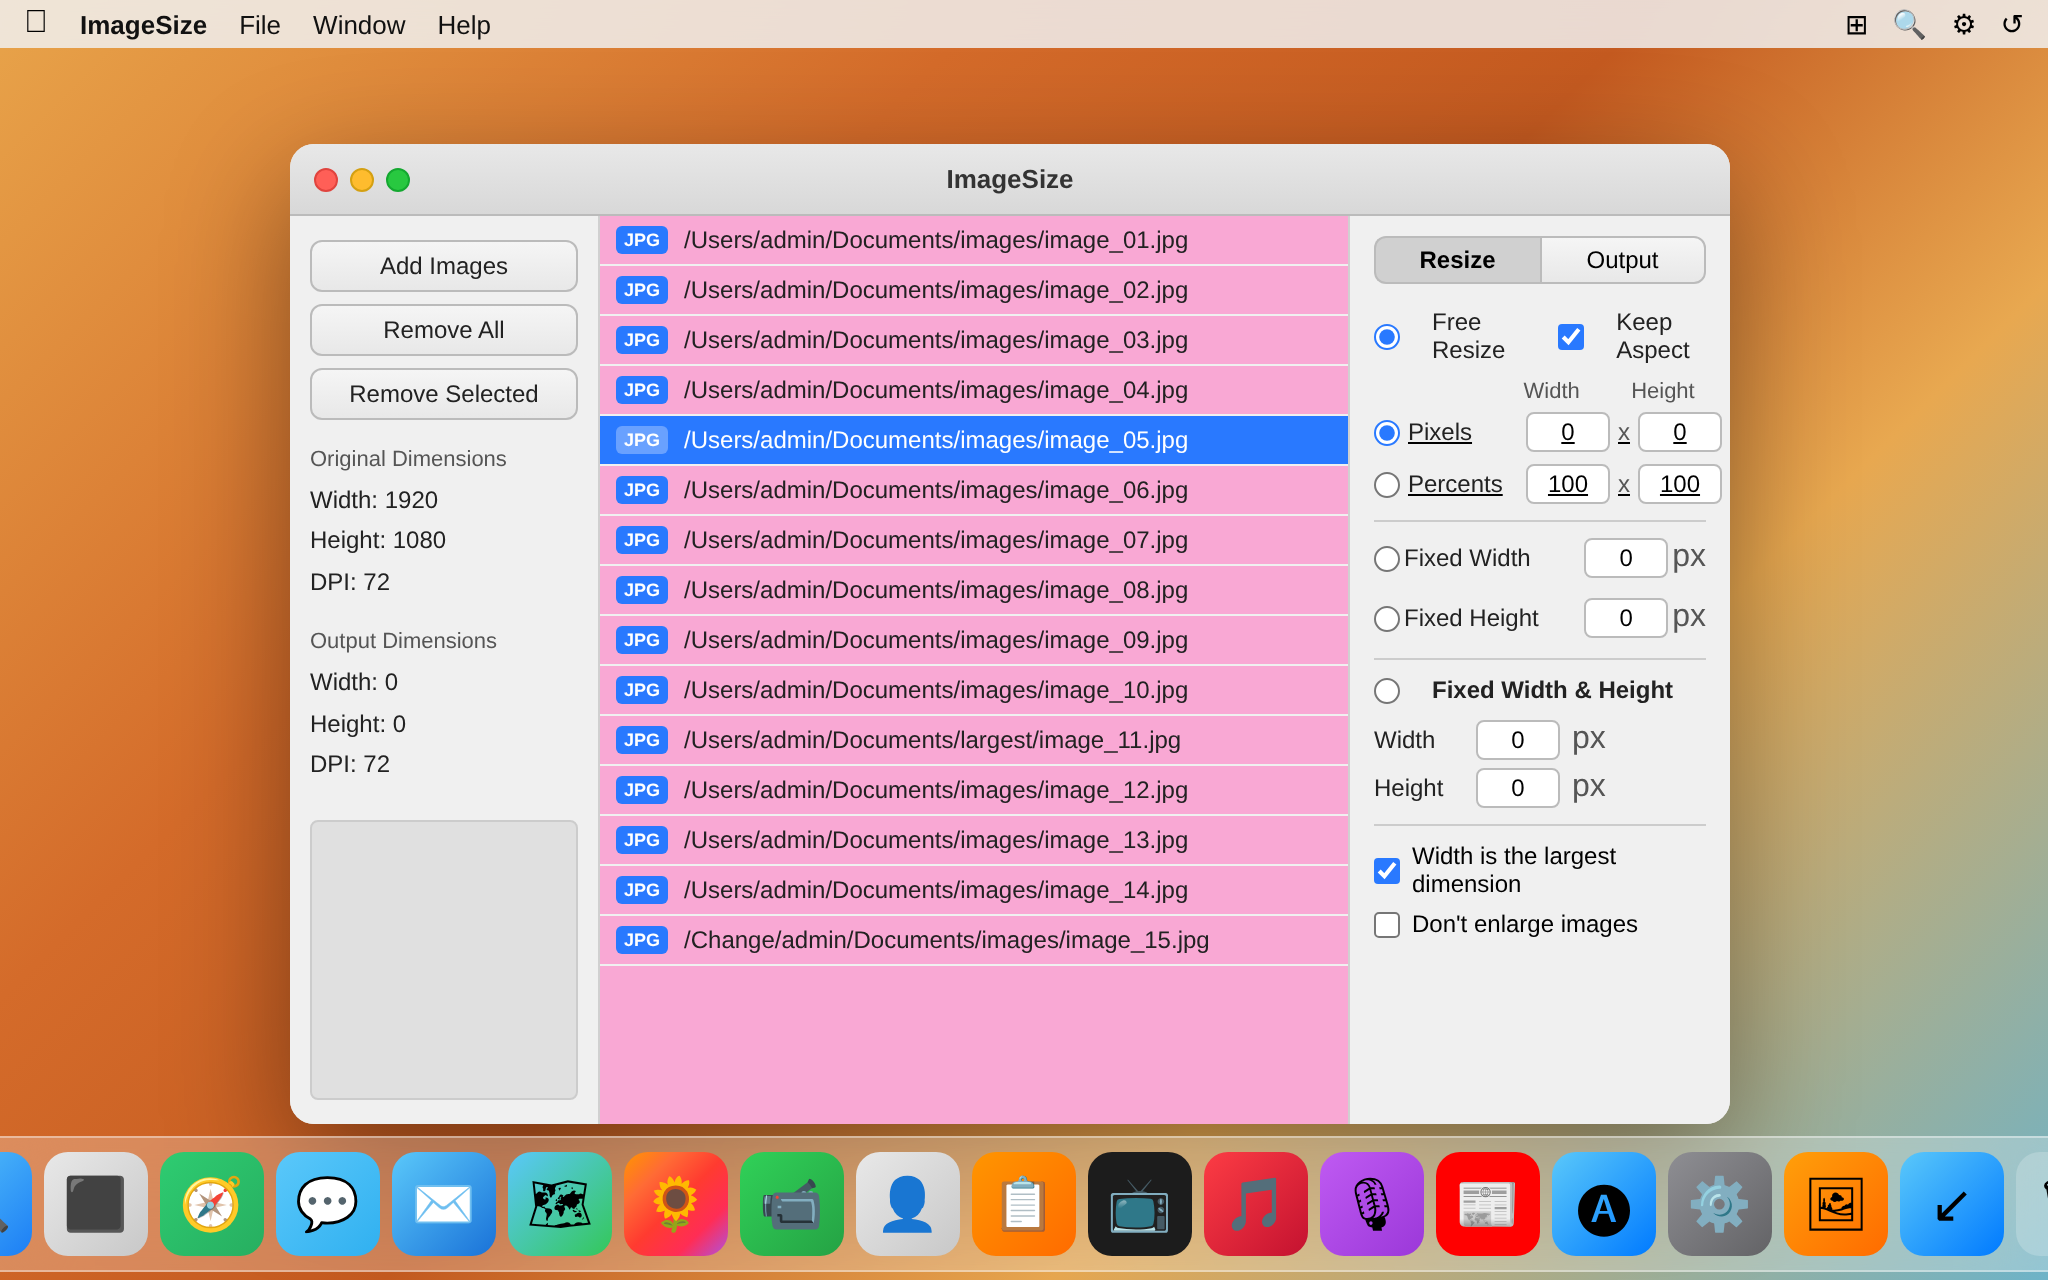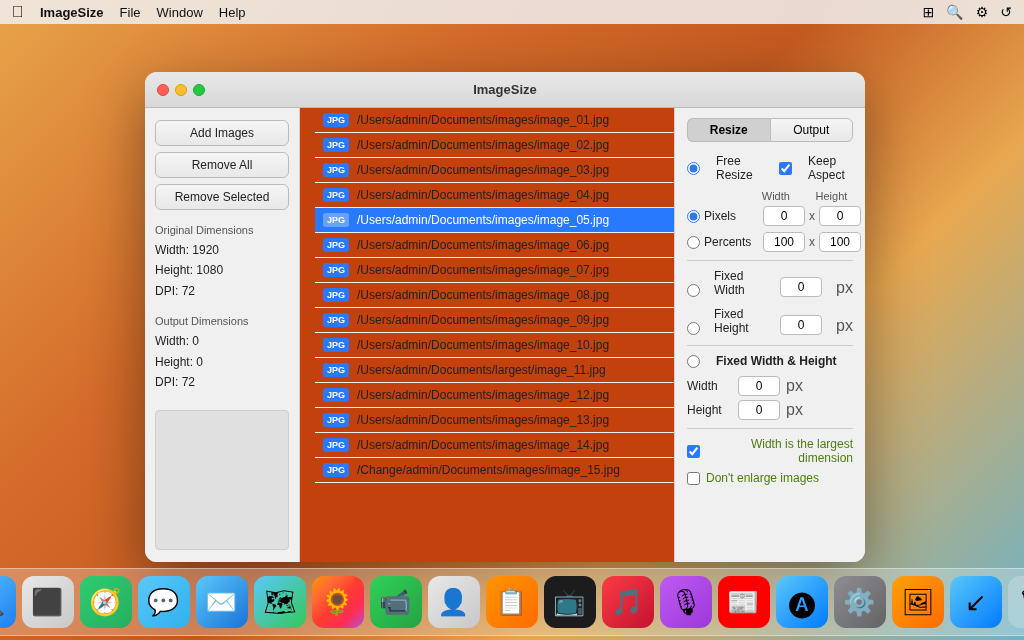--- a/index.html
+++ b/index.html
@@ -149,23 +149,22 @@
       flex: 1;
       background: #e0e0e0;
       border: 1px solid #ccc;
       border-radius: 4px;
     }
 
     
     .file-list-container {
       flex: 1;
       overflow-y: scroll;
-      background: #c2410c;
+      background: #f9a8d4;
       border-right: 1px solid #d0d0d0;
-      padding-left: 15px;
     }
     .file-list-container::-webkit-scrollbar { width: 8px; }
     .file-list-container::-webkit-scrollbar-track { background: #f0f0f0; }
     .file-list-container::-webkit-scrollbar-thumb { background: #bbb; border-radius: 4px; }
 
     .file-item {
       display: flex;
       align-items: center;
       padding: 5px 8px;
       gap: 8px;
@@ -234,20 +233,21 @@
     .option-label {
       font-size: 12px;
       color: #222;
     }
 
     .resize-row {
       display: flex;
       align-items: center;
       gap: 4px;
       margin-bottom: 6px;
+      text-decoration: underline;
     }
     .resize-row-label {
       font-size: 12px;
       color: #222;
       width: 55px;
       flex-shrink: 0;
     }
     .num-input {
       width: 42px;
       height: 20px;
@@ -257,22 +257,22 @@
       text-align: center;
       font-size: 12px;
       padding: 0 2px;
     }
     .x-sep { font-size: 12px; color: #555; }
 
     .divider { height: 1px; background: #ccc; margin: 8px 0; }
 
     .fixed-row {
       display: flex;
-      align-items: flex-end;
-      gap: 14px;
+      align-items: center;
+      gap: 2px;
       margin-bottom: 10px;
     }
     .fixed-label {
       font-size: 12px;
       color: #222;
       flex: 1;
     }
     .px-label { font-size: 16px; color: #555; }
     .wh-row {
       display: flex;
@@ -283,22 +283,21 @@
     .wh-label { font-size: 12px; color: #222; width: 45px; }
 
     .checkbox-row {
       display: flex;
       align-items: center;
       gap: 6px;
       margin-bottom: 6px;
     }
     .checkbox-label {
       font-size: 12px;
-      color: #4d7c0f;
-      text-align: right;
+      color: #000000;
     }
 
     .dpi-row {
       display: flex;
       align-items: center;
       gap: 6px;
       margin-bottom: 6px;
     }
     .dpi-label { font-size: 12px; color: #222; }
     .dpi-input {

